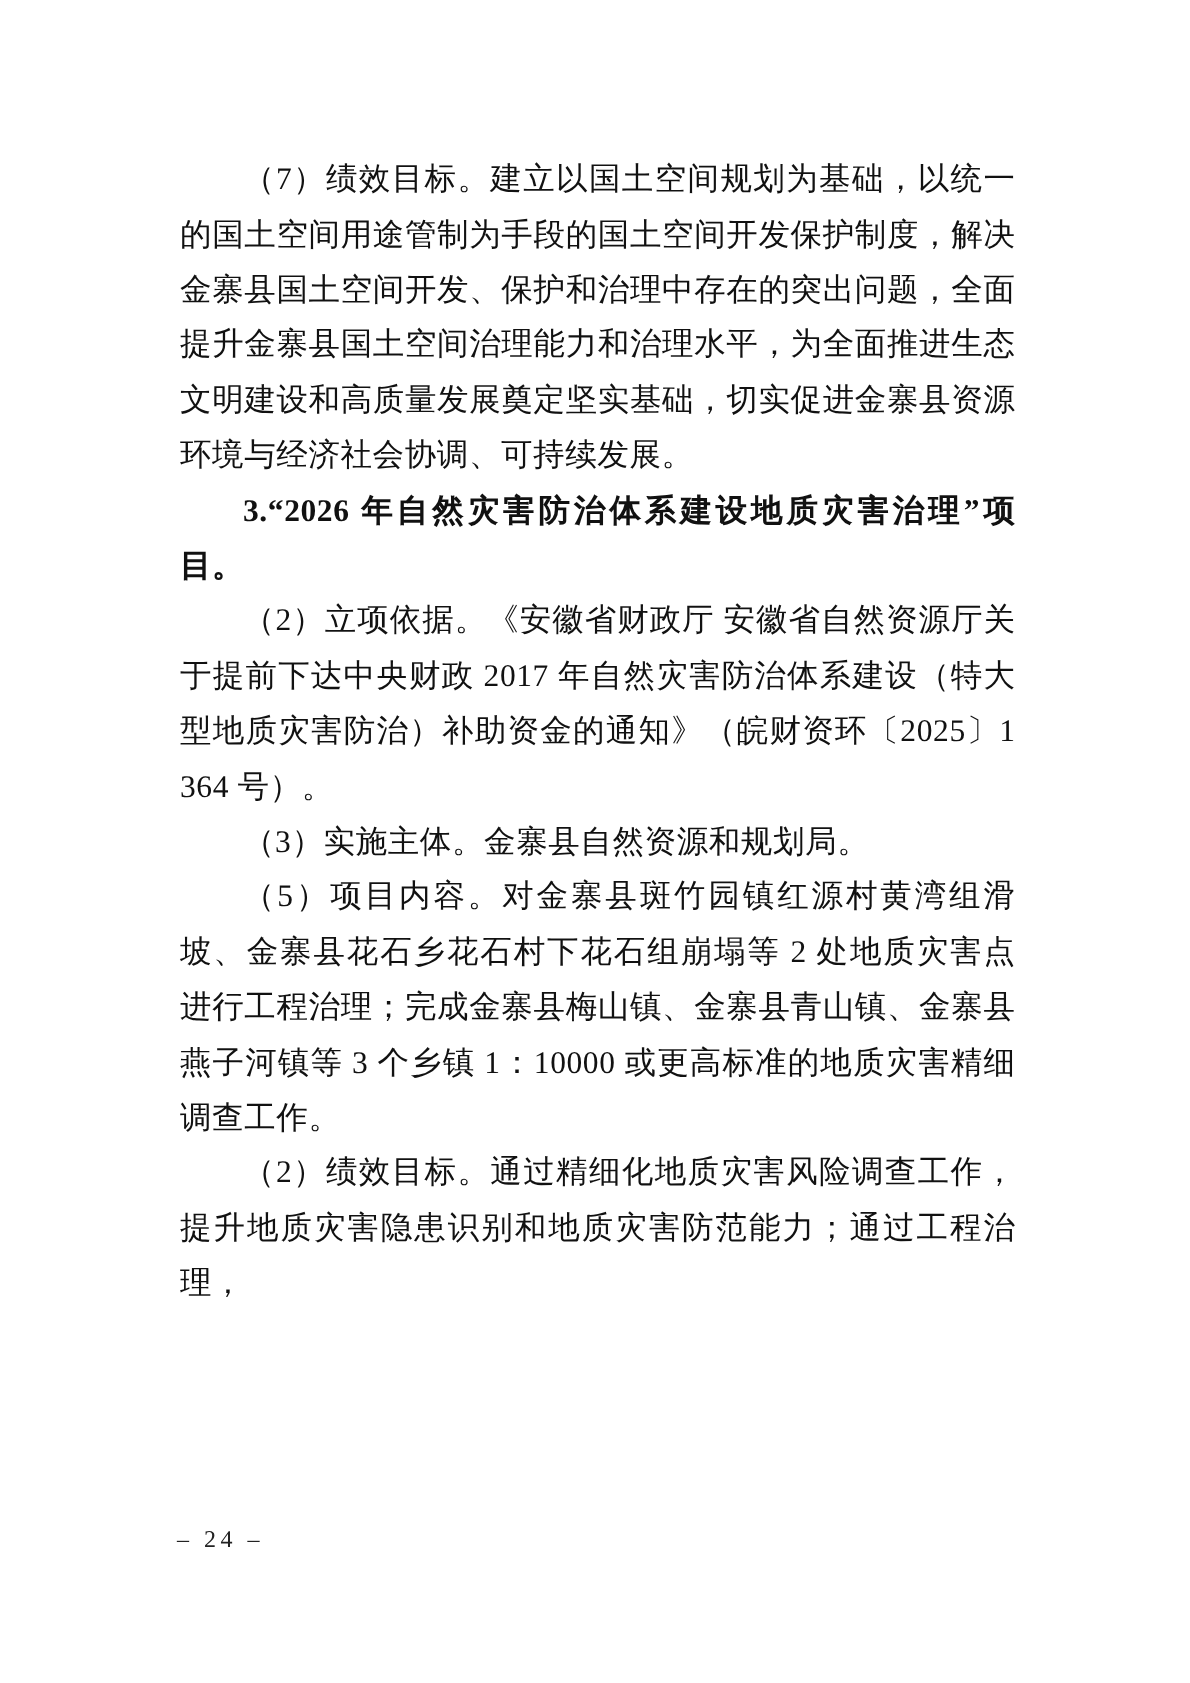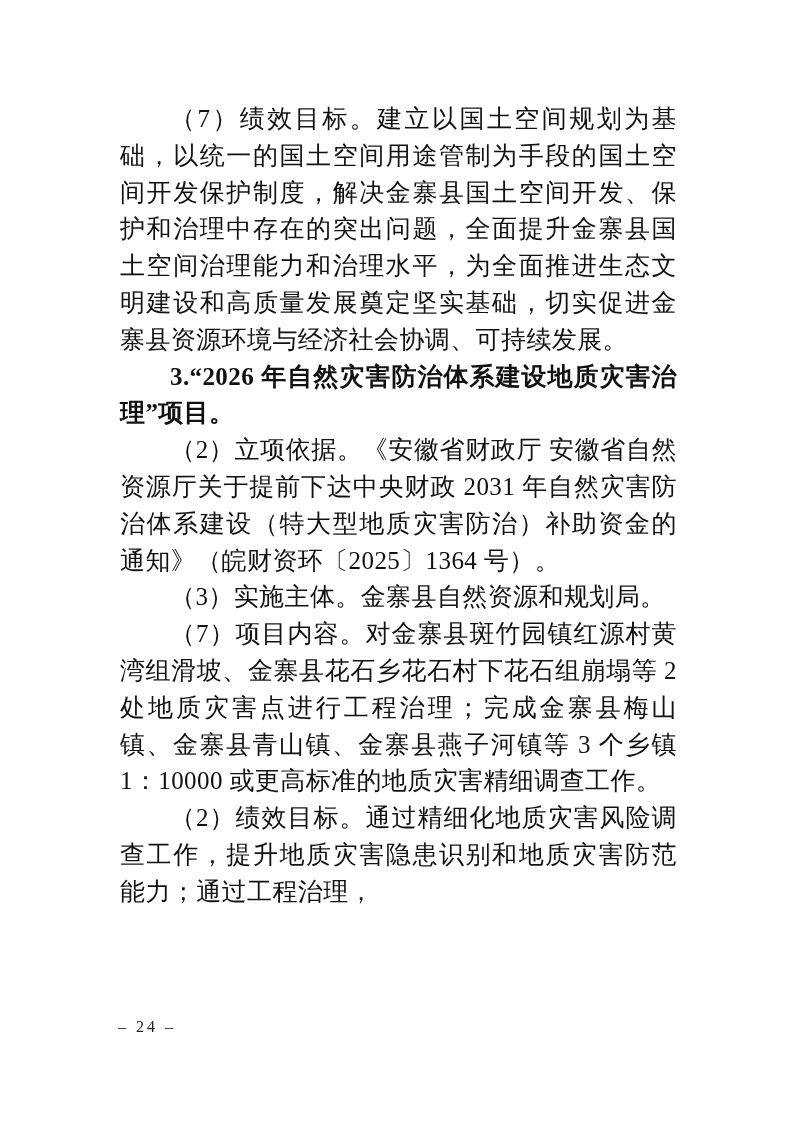--- a/index.html
+++ b/index.html
@@ -18,21 +18,21 @@
   }
   .text-block {
     position: absolute;
     left: 120px;
     top: 101px;
     width: 557px;
   }
   p.para {
     margin: 0;
     padding: 0;
-    font-size: 25px;
+    font-size: 21px;
     line-height: 36.8px;
     letter-spacing: 0.4px;
     text-align: justify;
     text-indent: 2em;
     word-break: break-all;
   }
   p.para.heading {
     font-weight: bold;
   }
   .page-number {
@@ -45,20 +45,20 @@
     color: #222222;
   }
 </style>
 </head>
 <body>
 
 <div class="page">
   <div class="text-block">
     <p class="para">（7）绩效目标。建立以国土空间规划为基础，以统一的国土空间用途管制为手段的国土空间开发保护制度，解决金寨县国土空间开发、保护和治理中存在的突出问题，全面提升金寨县国土空间治理能力和治理水平，为全面推进生态文明建设和高质量发展奠定坚实基础，切实促进金寨县资源环境与经济社会协调、可持续发展。</p>
     <p class="para heading">3.“2026 年自然灾害防治体系建设地质灾害治理”项目。</p>
-    <p class="para">（2）立项依据。《安徽省财政厅 安徽省自然资源厅关于提前下达中央财政 2031 年自然灾害防治体系建设（特大型地质灾害防治）补助资金的通知》（皖财资环〔2025〕1364 号）。</p>
+    <p class="para">（2）立项依据。《安徽省财政厅 安徽省自然资源厅关于提前下达中央财政 2017 年自然灾害防治体系建设（特大型地质灾害防治）补助资金的通知》（皖财资环〔2025〕1364 号）。</p>
     <p class="para">（3）实施主体。金寨县自然资源和规划局。</p>
-    <p class="para">（7）项目内容。对金寨县斑竹园镇红源村黄湾组滑坡、金寨县花石乡花石村下花石组崩塌等 2 处地质灾害点进行工程治理；完成金寨县梅山镇、金寨县青山镇、金寨县燕子河镇等 3 个乡镇 1：10000 或更高标准的地质灾害精细调查工作。</p>
+    <p class="para">（5）项目内容。对金寨县斑竹园镇红源村黄湾组滑坡、金寨县花石乡花石村下花石组崩塌等 2 处地质灾害点进行工程治理；完成金寨县梅山镇、金寨县青山镇、金寨县燕子河镇等 3 个乡镇 1：10000 或更高标准的地质灾害精细调查工作。</p>
     <p class="para">（2）绩效目标。通过精细化地质灾害风险调查工作，提升地质灾害隐患识别和地质灾害防范能力；通过工程治理，</p>
   </div>
 
   <div class="page-number">– 24 –</div>
 </div>
 
 </body></html>

